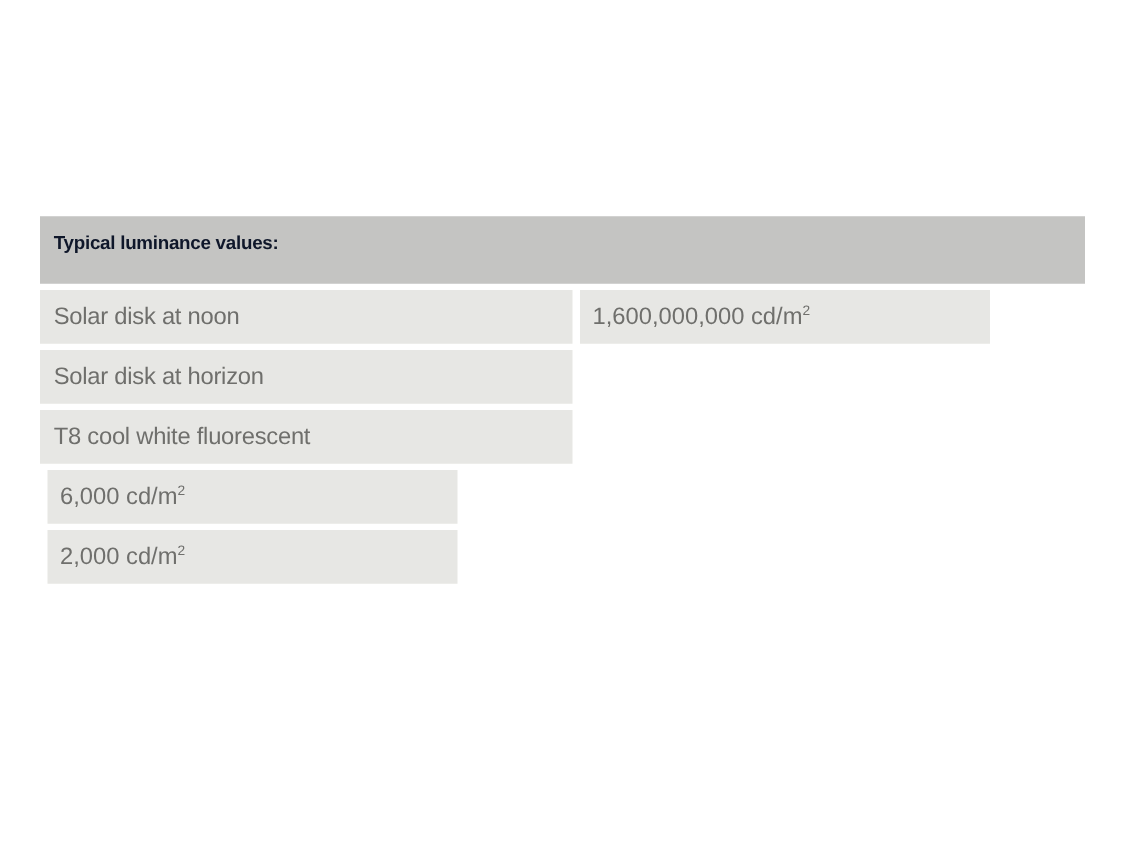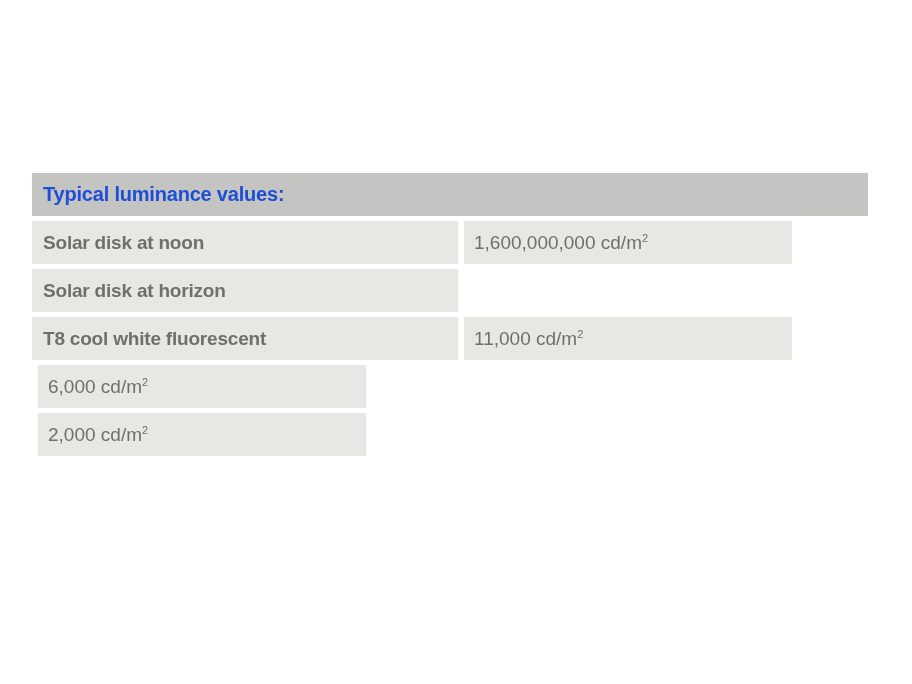--- a/index.html
+++ b/index.html
@@ -4,51 +4,50 @@
 <style>
   html, body { margin: 0; padding: 0; }
   body {
     width: 912px; height: 684px; background: #ffffff; position: relative; overflow: hidden;
     font-family: "Liberation Sans", sans-serif;
   }
   .table {
     position: absolute; left: 32px; top: 173px; width: 836px;
   }
   .header {
-    height: 43px; background: #c4c4c2; color: #1d4ed8;
-    font-weight: bold; font-size: 20px; line-height: 43px;
+    height: 54px; background: #c4c4c2; color: #0f172a;
+    font-weight: bold; font-size: 15px; line-height: 43px;
     padding-left: 11px; box-sizing: border-box; letter-spacing: -0.2px;
   }
   .row {
     display: flex; height: 43px; margin-top: 5px;
   }
   .cell {
     background: #e7e7e4; color: #6f6f6c; font-size: 19px; line-height: 43px;
     box-sizing: border-box; padding-left: 11px; white-space: nowrap;
   }
-  .cell.label { width: 426px; font-weight: bold; letter-spacing: -0.2px; }
+  .cell.label { width: 426px; font-weight: normal; letter-spacing: -0.2px; }
   .cell.value { width: 328px; margin-left: 6px; padding-left: 10px; }
   sup { font-size: 11px; vertical-align: 7px; line-height: 0; }
 </style>
 </head>
 <body>
 
 <div class="table">
   <div class="header">Typical luminance values:</div>
 
   <div class="row">
     <div class="cell label">Solar disk at noon</div>
     <div class="cell value"><span>1,600,000,000 cd/m</span><sup>2</sup></div>
   </div>
   <div class="row">
     <div class="cell label">Solar disk at horizon</div>
   </div>
   <div class="row">
     <div class="cell label">T8 cool white fluorescent</div>
-    <div class="cell value"><span>11,000 cd/m</span><sup>2</sup></div>
   </div>
   <div class="row">
     <div class="cell value"><span>6,000 cd/m</span><sup>2</sup></div>
   </div>
   <div class="row">
     <div class="cell value"><span>2,000 cd/m</span><sup>2</sup></div>
   </div>
 </div>
 
 </body></html>

